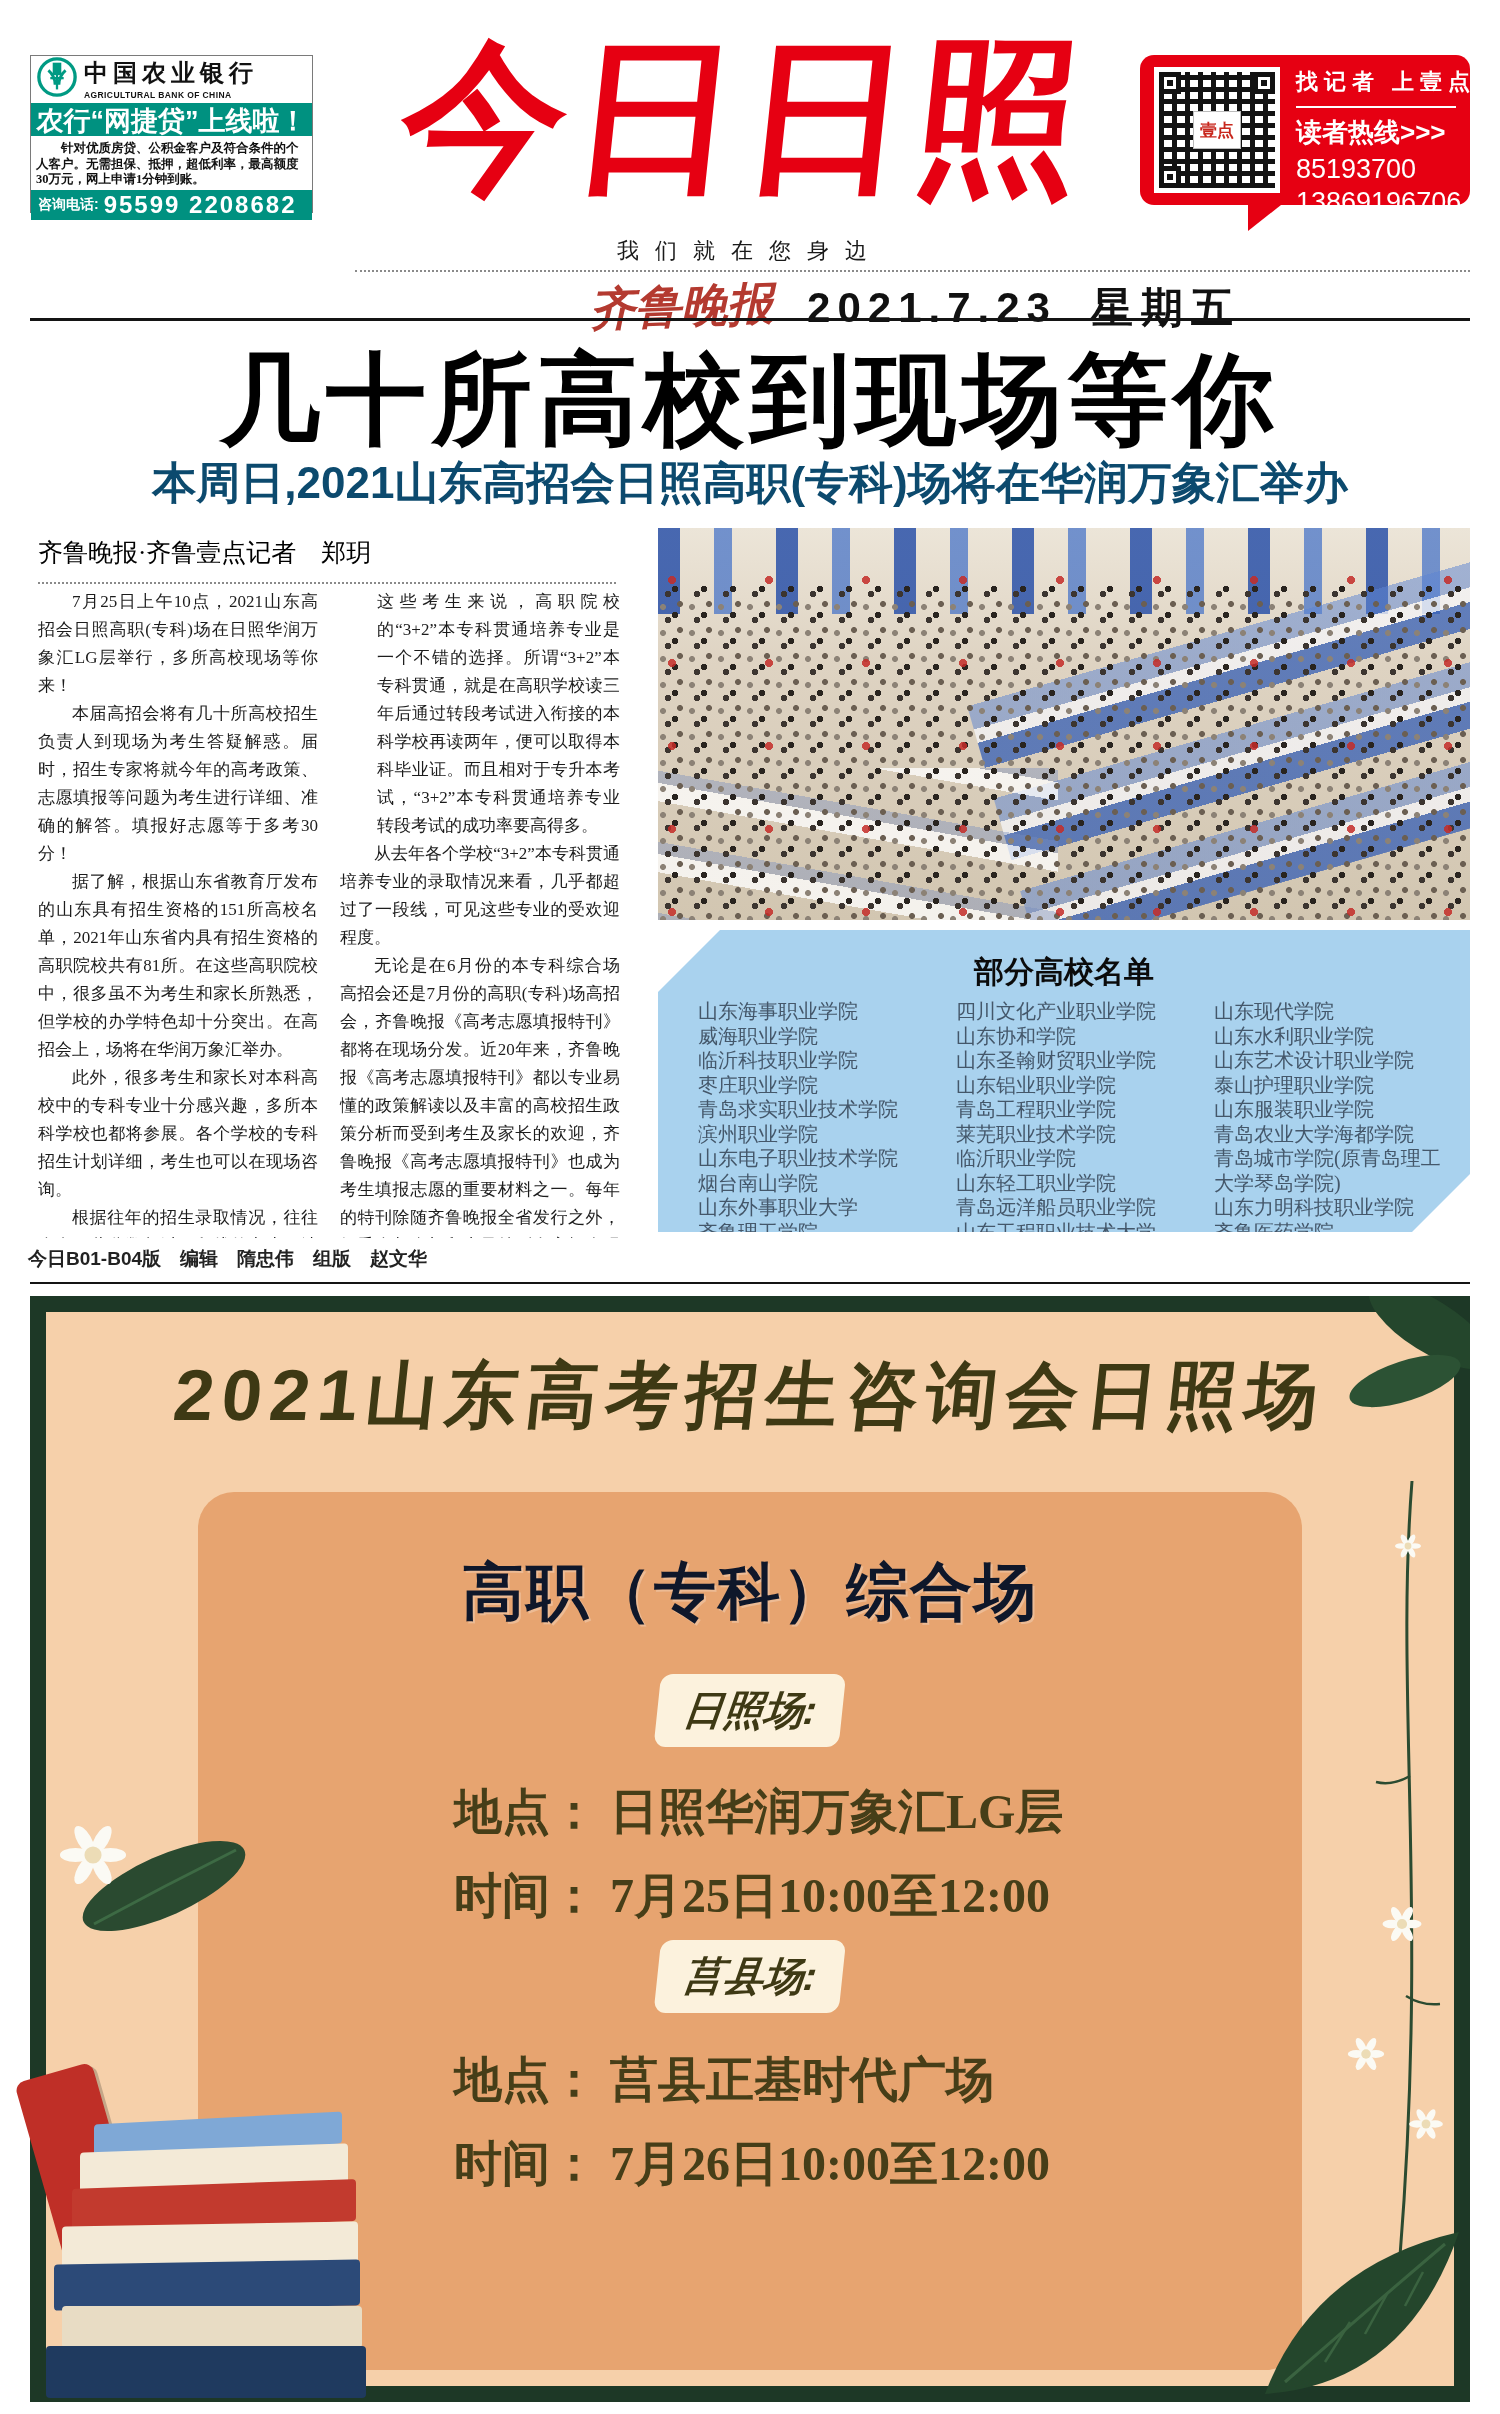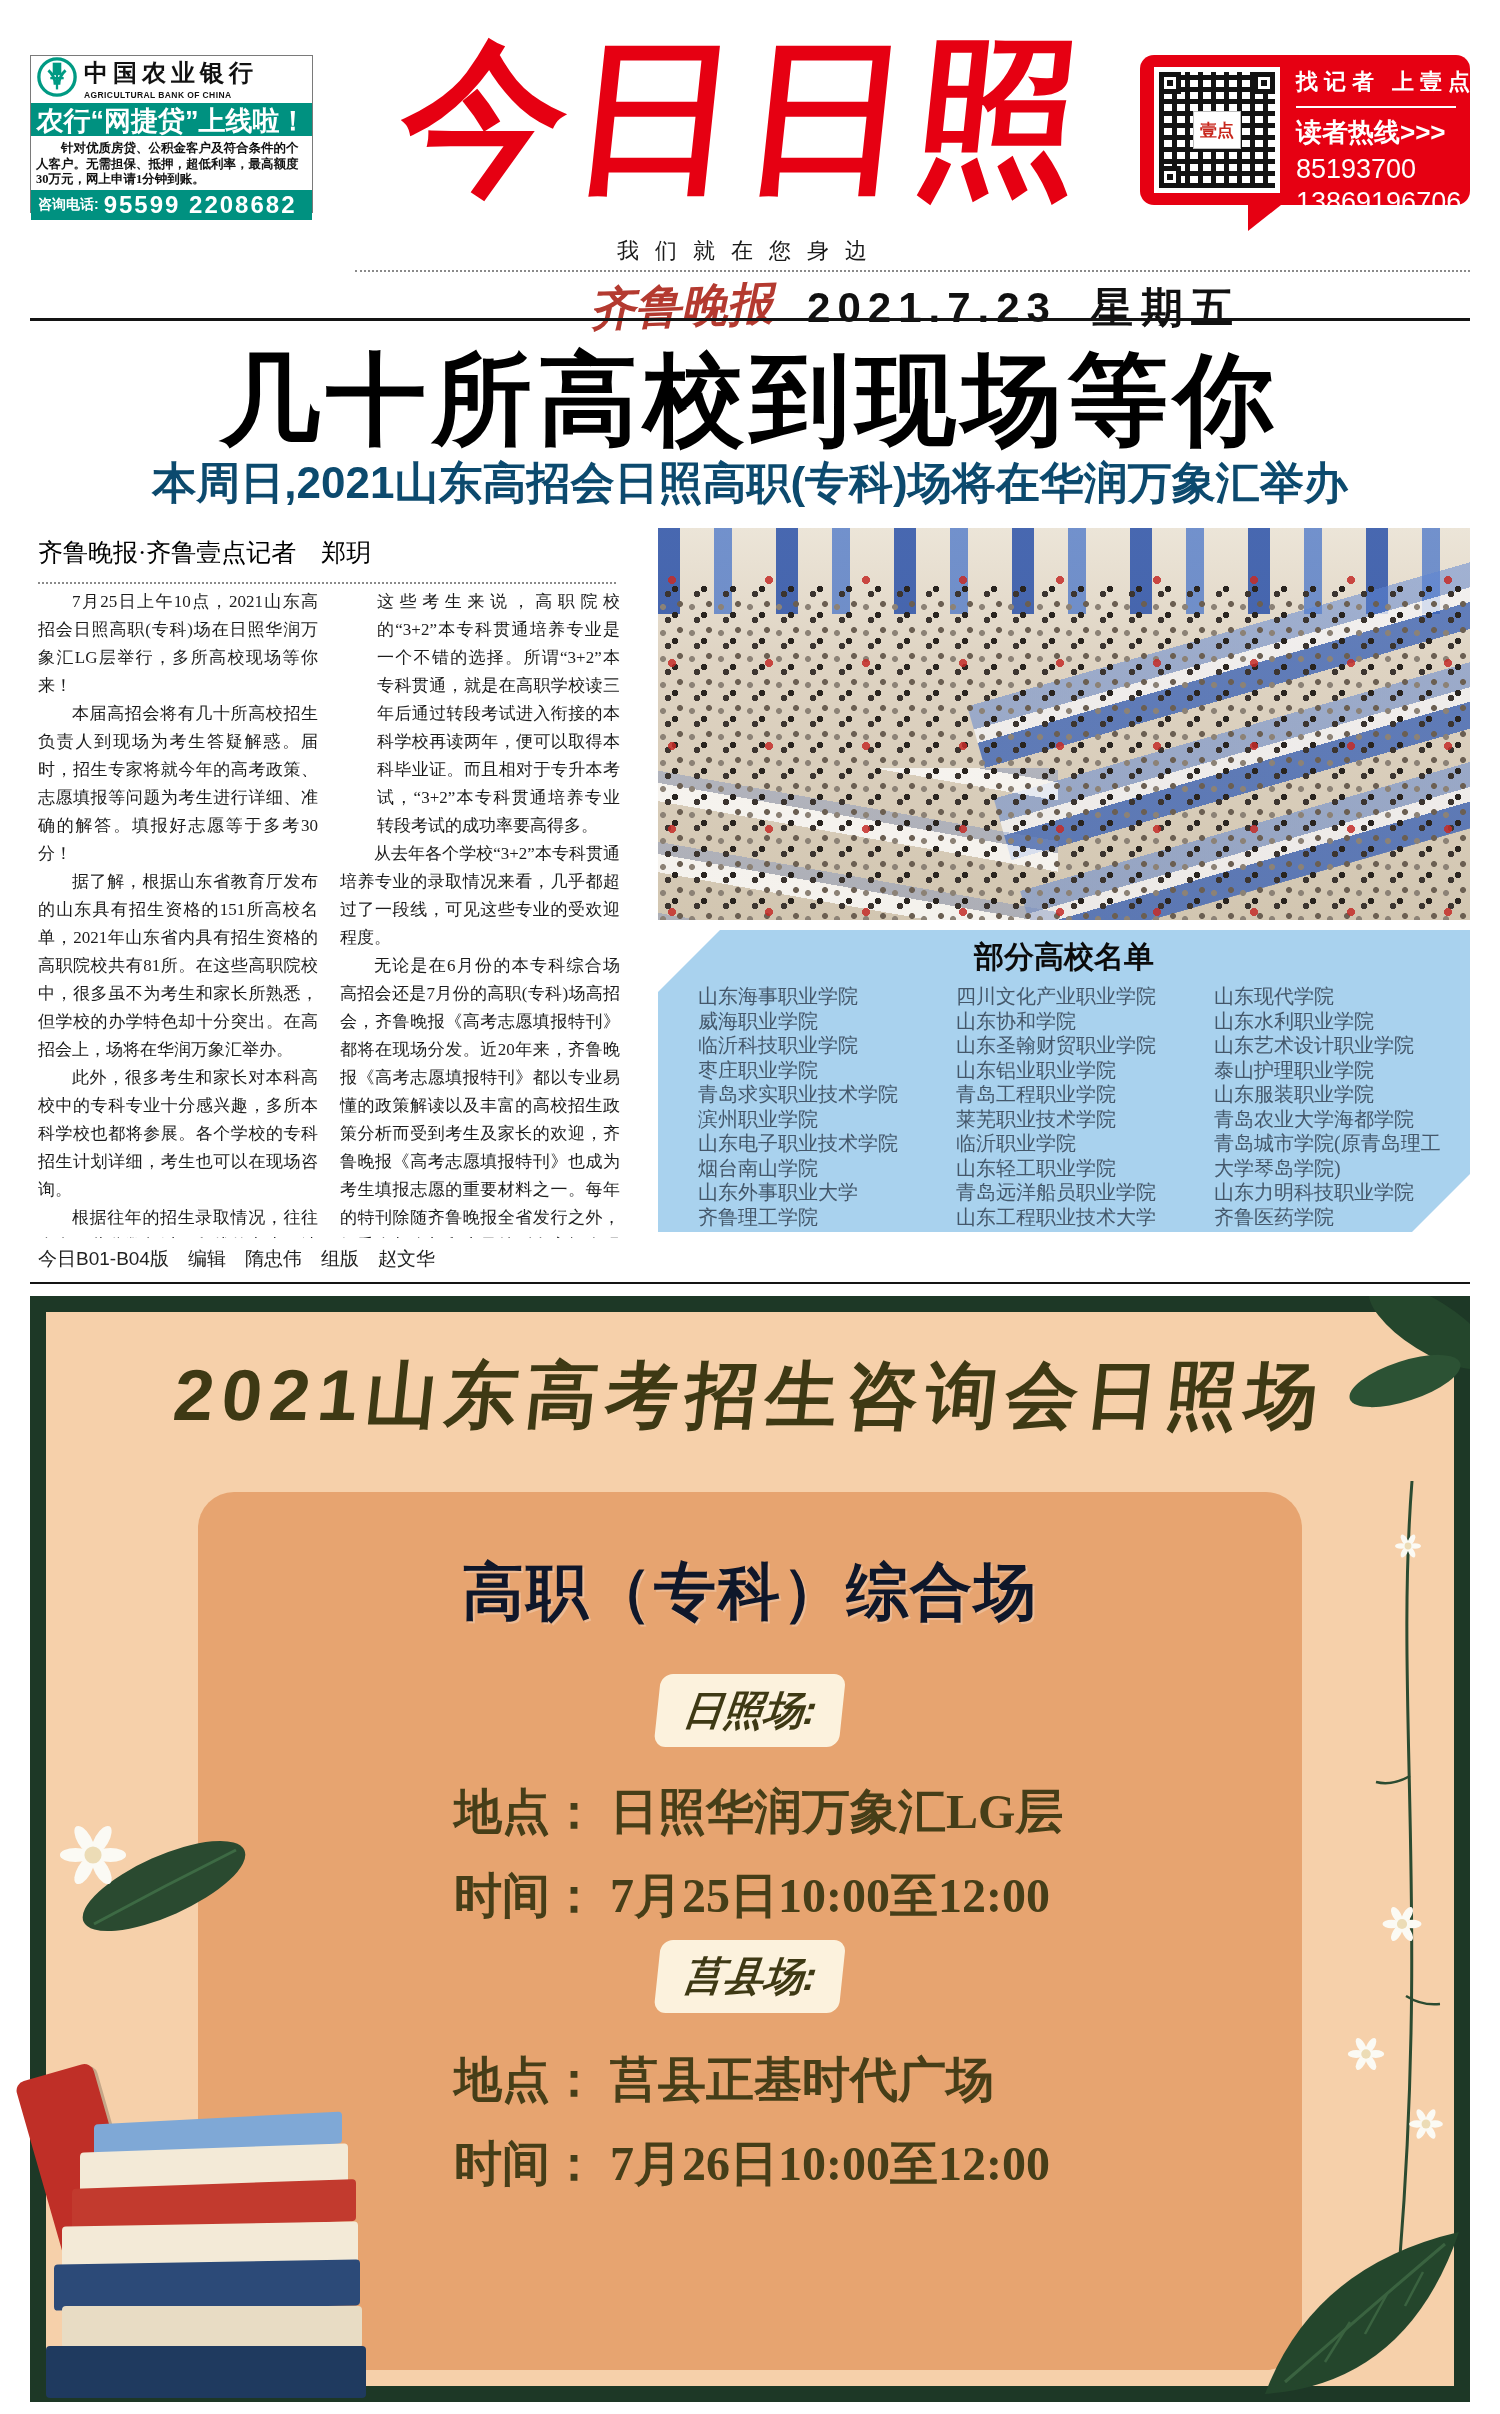--- a/index.html
+++ b/index.html
@@ -75,25 +75,25 @@
                      radial-gradient(circle 3px at 22px 18px,#6b5f52 95%,transparent),
                      radial-gradient(circle 3px at 5px 21px,#8c8276 95%,transparent),
                      radial-gradient(circle 3.5px at 17px 3px,#29241f 95%,transparent);
     background-size:29px 26px;}
   .ph-red{position:absolute;left:0;top:40px;width:100%;height:352px;
     background-image:radial-gradient(circle 4px at 14px 12px,rgba(196,44,40,.85) 95%,transparent);background-size:97px 83px;}
 
   
   .uni-box{left:658px;top:930px;width:812px;height:302px;background:#a9d2ee;
     clip-path:polygon(62px 0,100% 0,100% calc(100% - 58px),calc(100% - 58px) 100%,0 100%,0 62px);}
-  .uni-title{text-align:center;padding-top:7px;font-weight:700;font-size:30px;color:#0b0b0b;}
+  .uni-title{text-align:center;padding-top:22px;font-weight:700;font-size:30px;color:#0b0b0b;}
   .uni-cols{display:flex;padding:6px 10px 0 40px;gap:12px;}
   .ucol{width:252px;font-family:"Liberation Serif","DejaVu Serif",serif;font-size:20px;line-height:24.5px;color:#44576a;}
 
-  .credits{left:38px;top:1246px;font-size:19px;color:#222;white-space:pre;}
+  .credits{left:28px;top:1246px;font-size:19px;color:#222;white-space:pre;font-weight:bold;}
   .black-rule-2{left:30px;top:1282px;width:1440px;height:2px;background:#141414;}
 
   
   .poster{left:30px;top:1296px;width:1440px;height:1106px;background:#1d3826;}
   .poster-inner{position:absolute;left:16px;top:16px;right:16px;bottom:16px;background:#f6d0aa;}
   .poster-title{position:absolute;left:0;top:52px;width:100%;text-align:center;font-weight:900;font-size:72px;letter-spacing:8px;
     color:#3e3914;transform:skewX(-6deg);white-space:nowrap;}
   .poster-panel{position:absolute;left:168px;top:196px;width:1104px;height:878px;background:#e7a470;border-radius:36px;}
   .poster-sub{position:absolute;left:0;top:58px;width:100%;text-align:center;font-weight:900;font-size:62px;letter-spacing:2px;
     color:#0f172a;text-shadow:2px 2px 0 rgba(255,255,255,.25);white-space:nowrap;}

